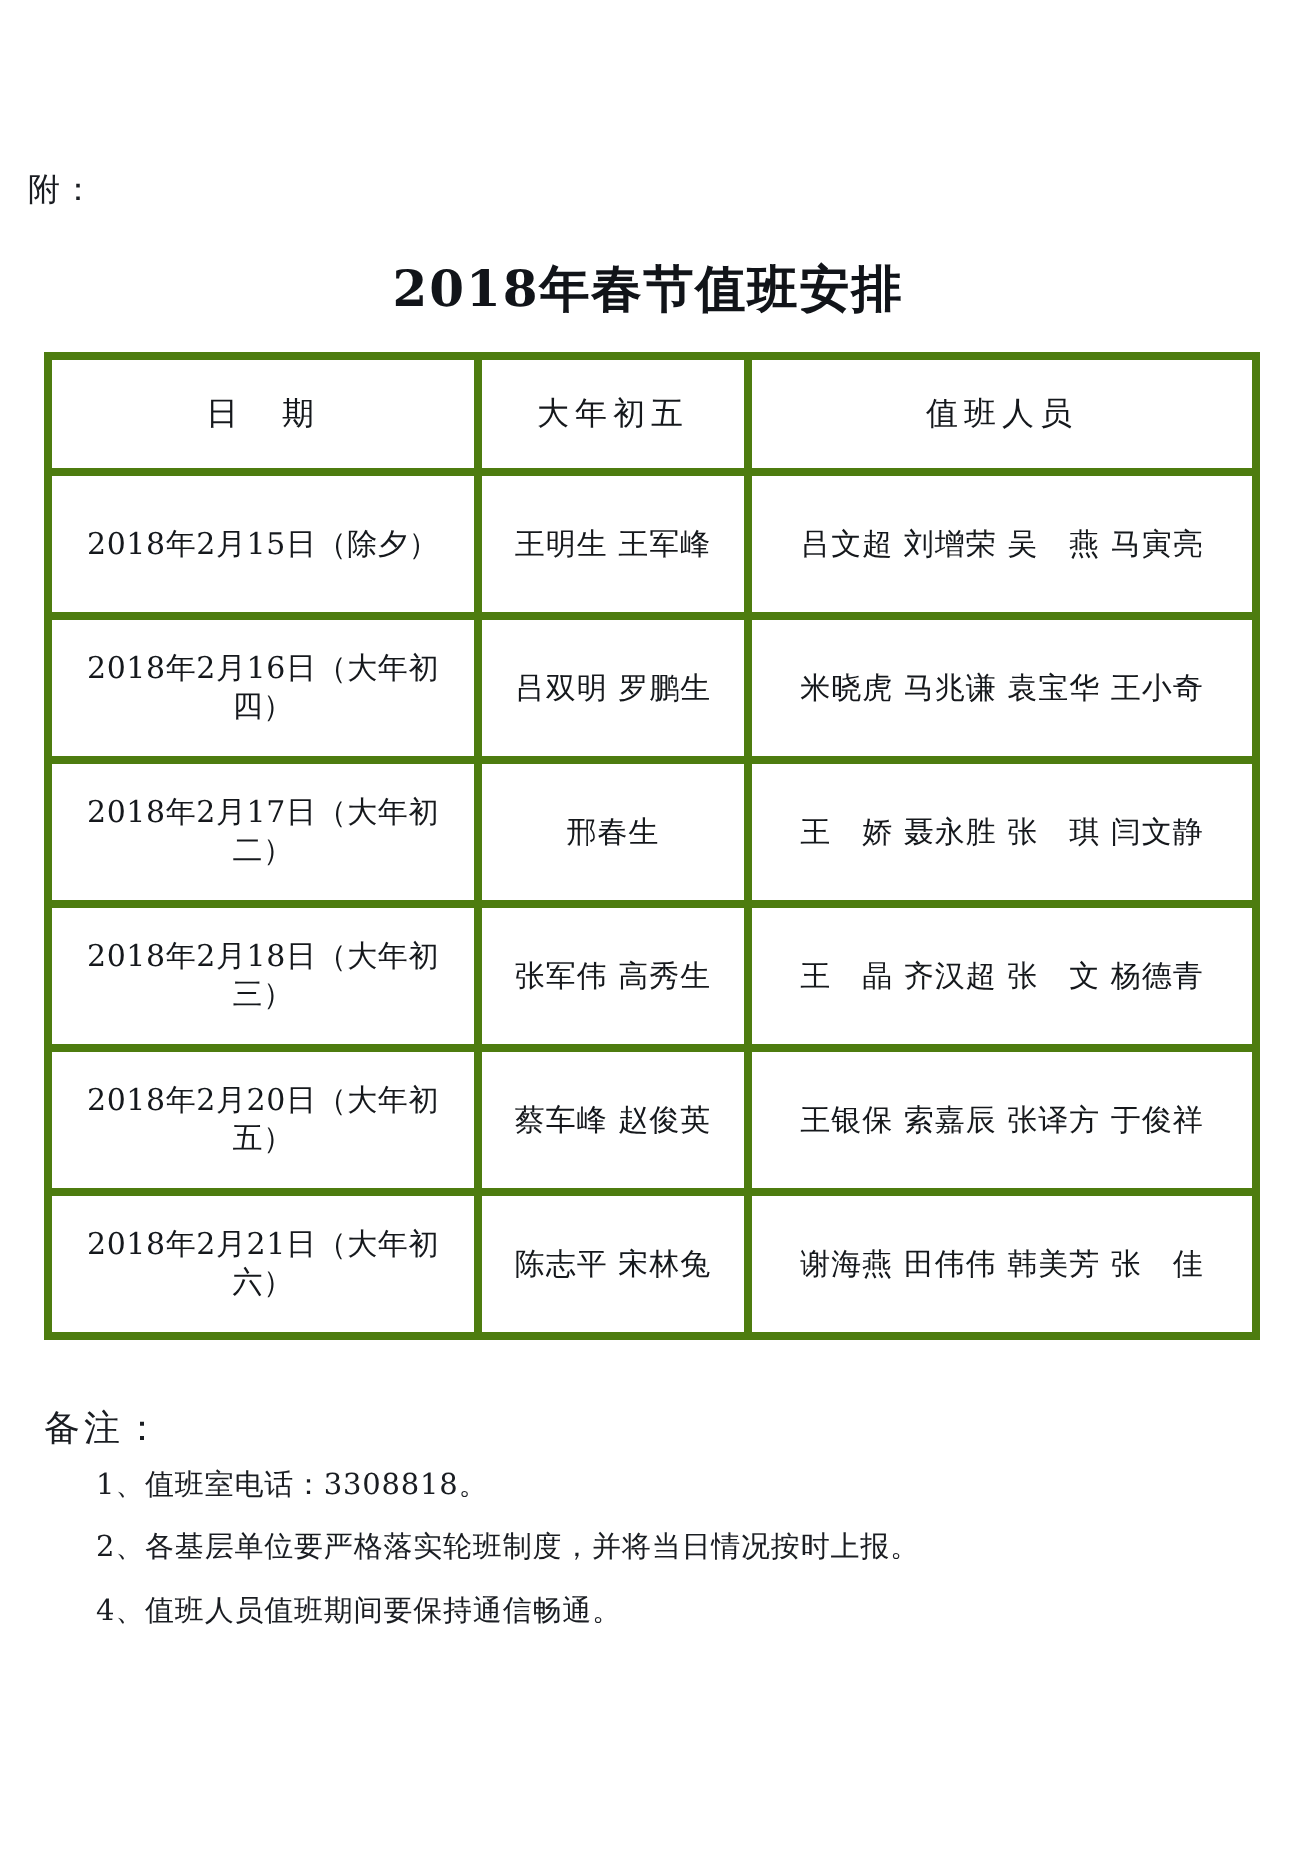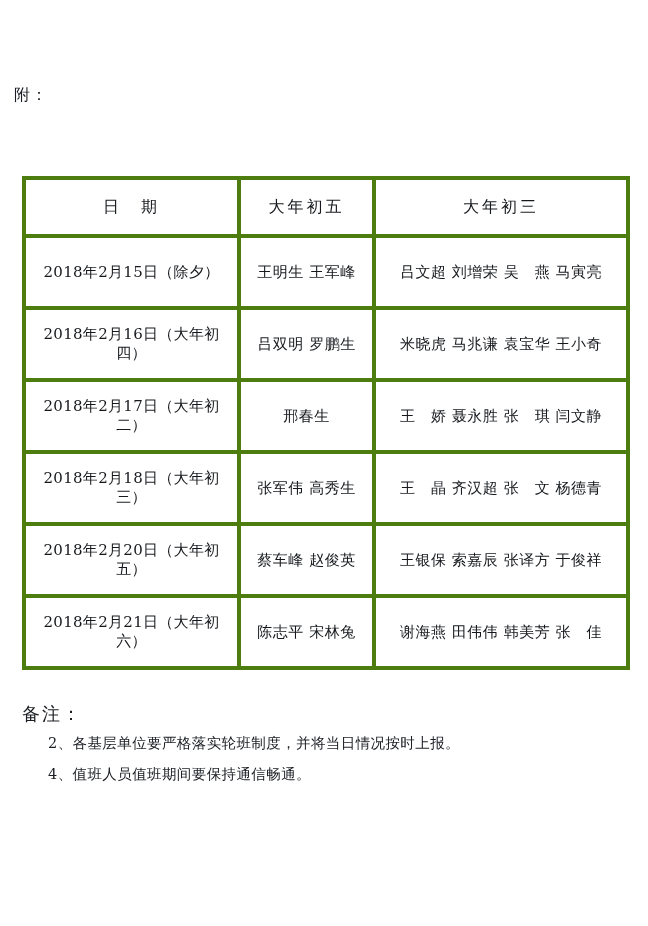--- a/index.html
+++ b/index.html
@@ -97,32 +97,33 @@
     line-height: 1.2;
   }
 </style>
 </head>
 <body>
 
 <div class="page">
 
   <div class="attach-label">附：</div>
 
+  <div class="doc-title">2018年春节值班安排</div>
 
   <table class="schedule">
     <colgroup>
       <col class="c-date">
       <col class="c-leader">
       <col class="c-staff">
     </colgroup>
     <thead>
       <tr>
         <th>日　期</th>
         <th>大年初五</th>
-        <th>大年初三</th>
+        <th>值班人员</th>
       </tr>
     </thead>
     <tbody>
       <tr>
         <td class="date-cell">2018年2月15日（除夕）</td>
         <td class="leader-cell">王明生  王军峰</td>
         <td class="staff-cell">吕文超  刘增荣  吴　燕  马寅亮</td>
       </tr>
       <tr>
         <td class="date-cell">2018年2月16日（大年初四）</td>
@@ -147,17 +148,18 @@
       <tr>
         <td class="date-cell">2018年2月21日（大年初六）</td>
         <td class="leader-cell">陈志平  宋林兔</td>
         <td class="staff-cell">谢海燕  田伟伟  韩美芳  张　佳</td>
       </tr>
     </tbody>
   </table>
 
   <div class="notes">
     <div class="notes-title">备注：</div>
+    <div class="note-item">1、值班室电话：3308818。</div>
     <div class="note-item">2、各基层单位要严格落实轮班制度，并将当日情况按时上报。</div>
     <div class="note-item">4、值班人员值班期间要保持通信畅通。</div>
   </div>
 
 </div>
 
 </body></html>

